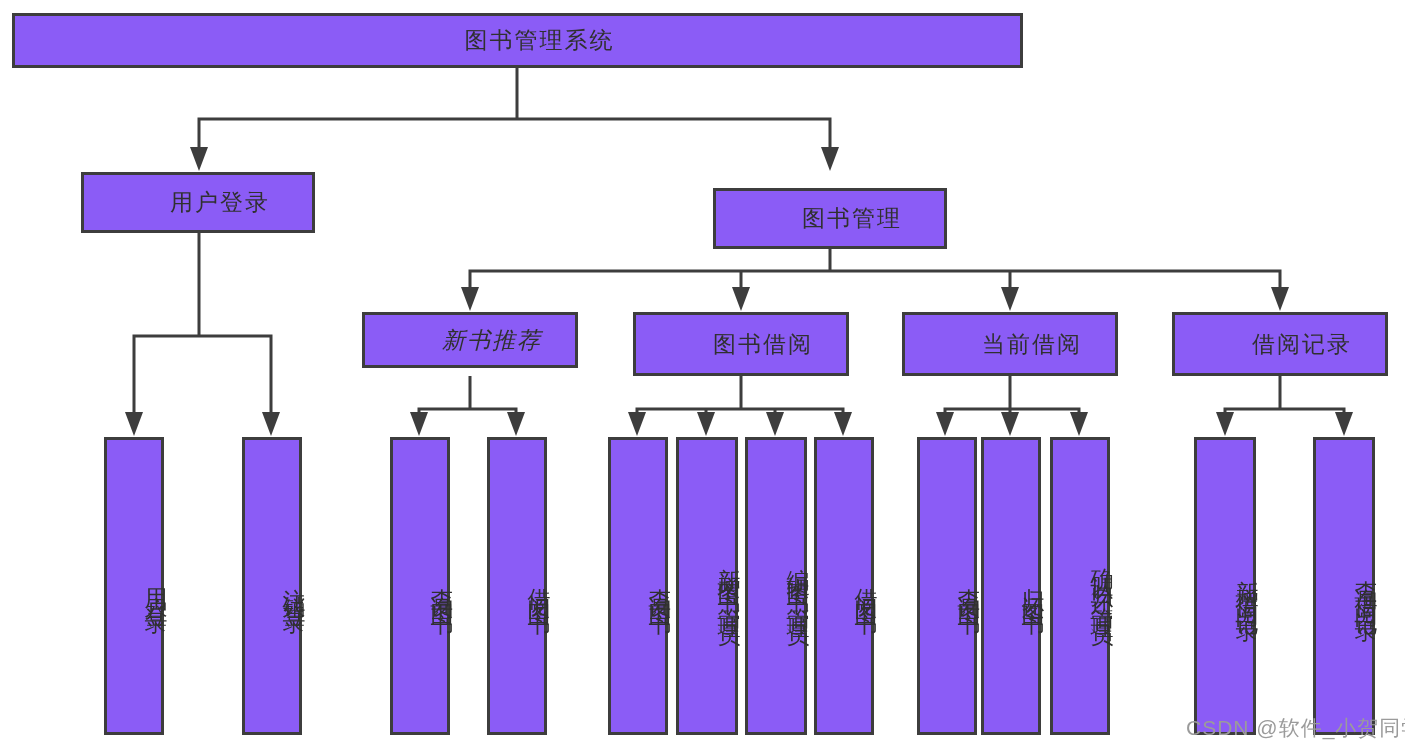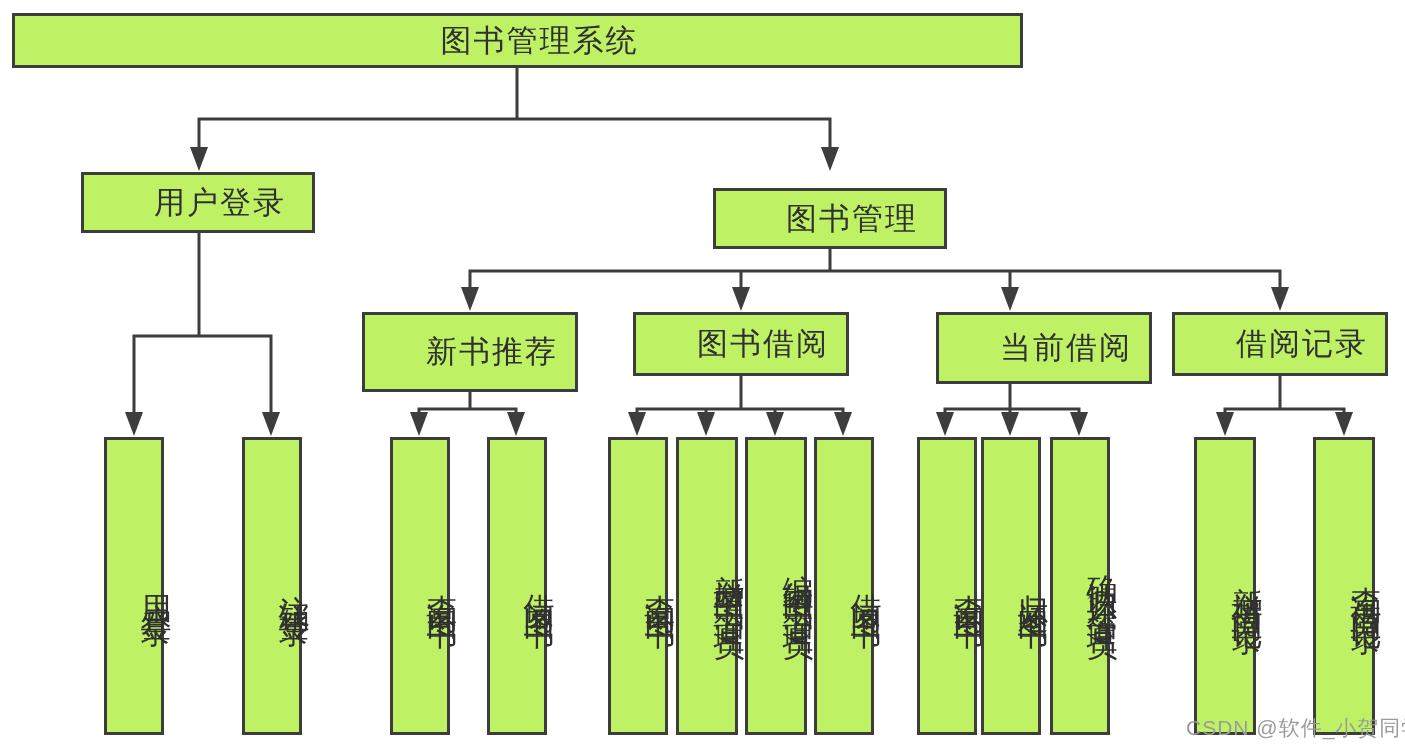--- a/index.html
+++ b/index.html
@@ -13,46 +13,46 @@
   }
   svg.connectors {
     position: absolute;
     left: 0; top: 0;
     width: 1405px; height: 747px;
     z-index: 1;
   }
   .node {
     position: absolute;
     box-sizing: border-box;
-    background: #bef264;
+    background: #8b5cf6;
     border: 3px solid #3d3d3d;
     display: flex;
     align-items: center;
     justify-content: center;
     color: #303030;
-    font-size: 31px;
+    font-size: 23px;
     letter-spacing: 2px;
     z-index: 2;
     white-space: nowrap;
     padding-left: 44px;
   }
   .v-node {
     writing-mode: vertical-rl;
     letter-spacing: 8px;
     line-height: 1;
   }
   
   .n-root   { left: 12px;   top: 13px;  width: 1011px; height: 55px; }
   
   .n-login  { left: 81px;   top: 172px; width: 234px;  height: 61px; }
   .n-mgmt   { left: 713px;  top: 172px; width: 234px;  height: 61px; margin-top: 16px; }
   
-  .n-rec    { left: 362px;  top: 312px; width: 216px;  height: 80px; }
+  .n-rec    { left: 362px;  top: 312px; width: 216px;  height: 56px; font-style: italic; }
   .n-borrow { left: 633px;  top: 312px; width: 216px;  height: 64px; }
-  .n-cur    { left: 936px;  top: 312px; width: 216px;  height: 72px; }
+  .n-cur    { left: 902px;  top: 312px; width: 216px;  height: 64px; }
   .n-hist   { left: 1172px; top: 312px; width: 216px;  height: 64px; }
   
   .leaf { top: 437px; height: 298px; width: 60px; }
   .l1  { left: 104px; }
   .l2  { left: 242px; }
   .l3  { left: 390px; }
   .l4  { left: 487px; }
   .l5  { left: 608px; }
   .l6  { left: 676px; width: 62px; }
   .l7  { left: 745px; width: 62px; }

